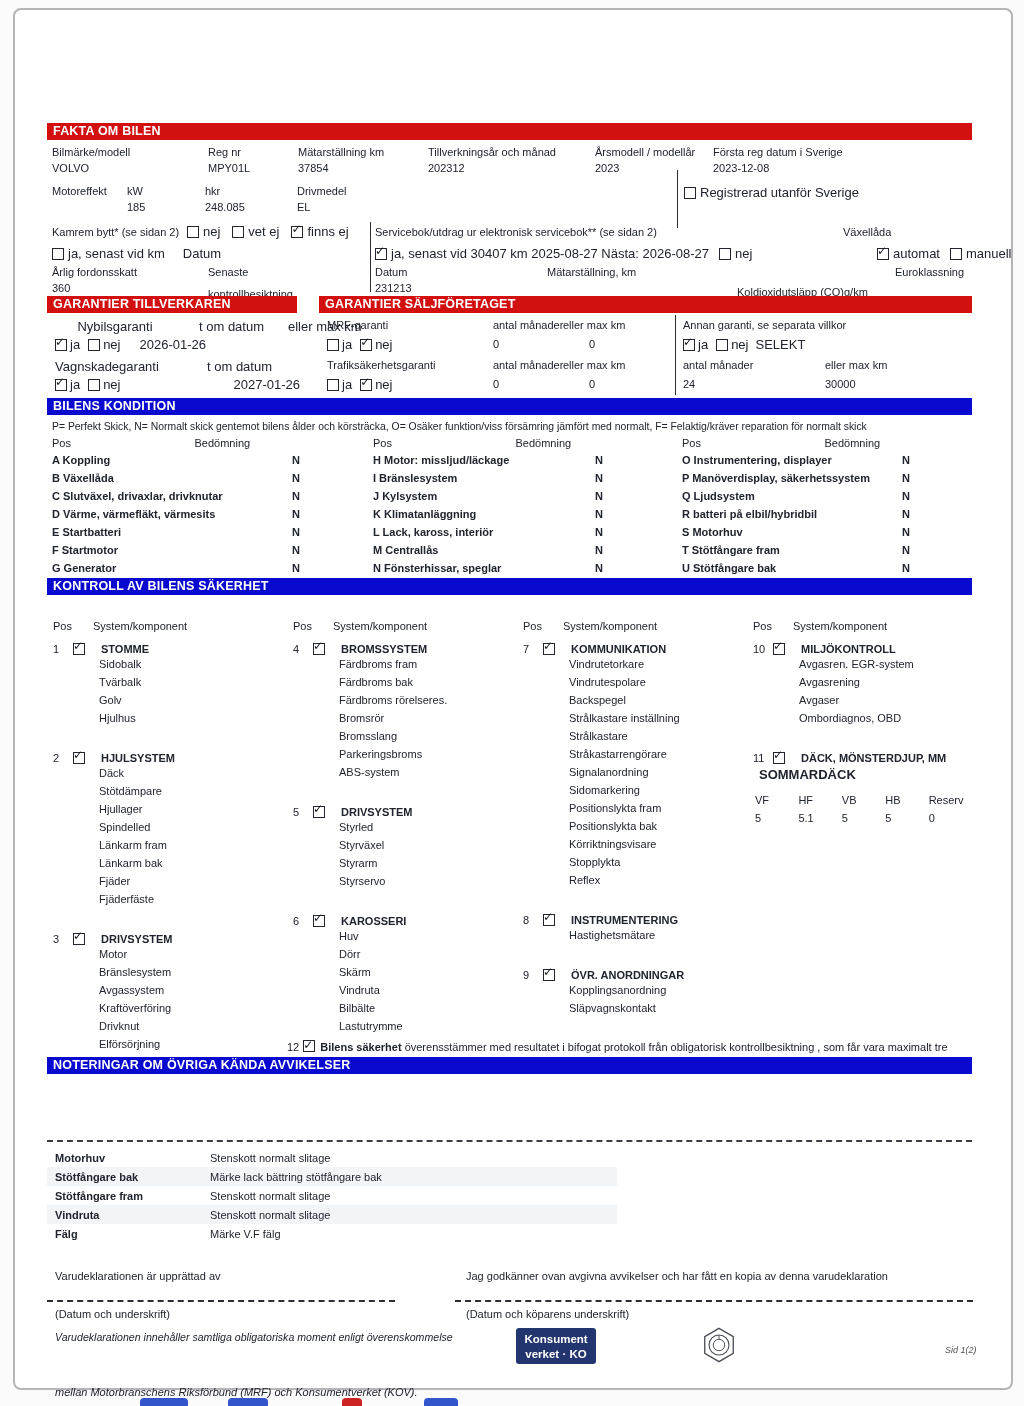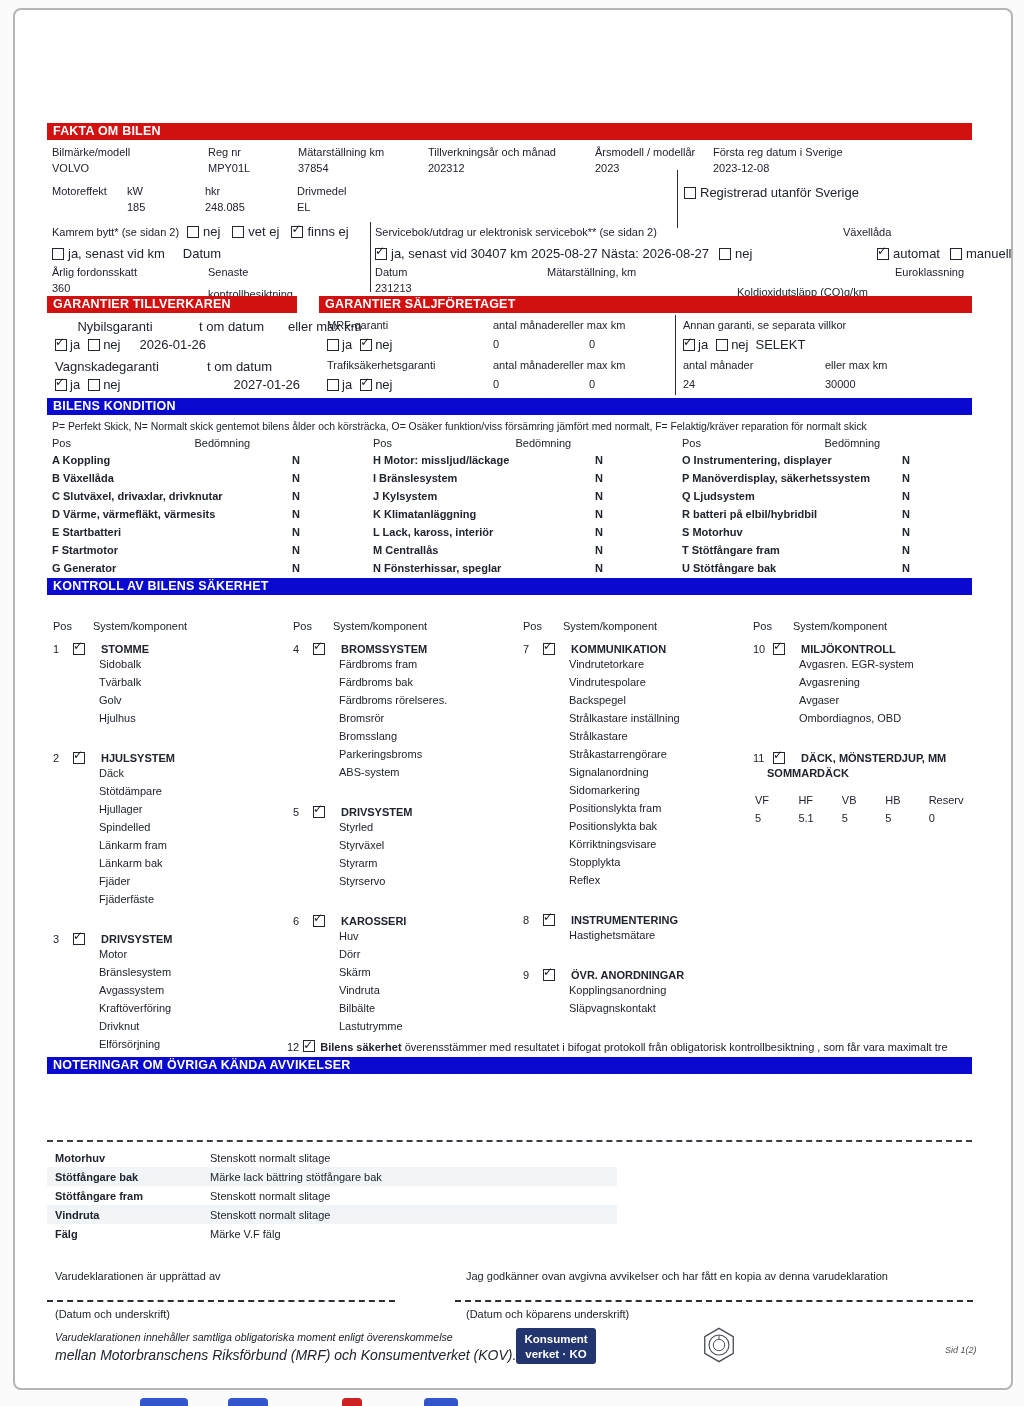--- a/index.html
+++ b/index.html
@@ -42,21 +42,21 @@
   
   .sak-col{position:absolute;top:25px;}
   .sak-colhead{display:flex;font-size:11px;height:20px;}
   .sak-colhead .pos{width:46px;padding-left:6px;box-sizing:border-box;}
   .sak-group{margin-bottom:19px;}
   .sak-head{display:flex;align-items:center;height:18px;}
   .sak-num{width:22px;padding-left:6px;box-sizing:border-box;font-size:11px;}
   .sak-head .cb{margin-left:4px;}
   .sak-name{margin-left:16px;font-weight:bold;font-size:11px;white-space:nowrap;}
   .sak-item{margin-left:52px;height:18px;font-size:11px;white-space:nowrap;}
-  .sak-subtitle{margin-left:20px;height:18px;font-weight:bold;font-size:11px;}
+  .sak-subtitle{margin-left:12px;height:18px;font-weight:bold;font-size:13px;}
   .tyre-row{display:flex;margin-left:8px;height:18px;}
   .tyre-row.hdr{margin-top:9px;}
   .tyre-cell{width:45px;font-size:11px;}
   .item12{position:absolute;font-size:11px;line-height:1.55;}
   .item12 .cb{margin:0 5px -1px 4px;}
   .bold{font-weight:bold;}
   
   .dashline{position:absolute;border-top:2px dashed #3a3d45;}
   .note-row{display:flex;height:19px;align-items:center;width:570px;}
   .note-row.striped{background:#f2f5f8;}
@@ -614,21 +614,21 @@
   </div>
 </div>
 
 <div class="abs" style="left:55px;top:1270px;font-size:11px;">Varudeklarationen är upprättad av</div>
 <div class="abs" style="left:466px;top:1270px;font-size:11px;">Jag godkänner ovan avgivna avvikelser och har fått en kopia av denna varudeklaration</div>
 <div class="sign-line" style="left:47px;top:1300px;width:348px;"></div>
 <div class="sign-line" style="left:455px;top:1300px;width:518px;"></div>
 <div class="abs" style="left:55px;top:1308px;font-size:11px;">(Datum och underskrift)</div>
 <div class="abs" style="left:466px;top:1308px;font-size:11px;">(Datum och köparens underskrift)</div>
 <div class="abs italic" style="left:55px;top:1331px;font-size:10.6px;">Varudeklarationen innehåller samtliga obligatoriska moment enligt överenskommelse</div>
-<div class="abs italic" style="left:55px;top:1347px;font-size:14px;">mellan Motorbranschens Riksförbund (MRF) och Konsumentverket (KOV).</div>
+<div class="abs italic" style="left:55px;top:1386px;font-size:11px;">mellan Motorbranschens Riksförbund (MRF) och Konsumentverket (KOV).</div>
 
 <div class="kov-logo">
   <div>Konsument</div>
   <div>verket · KO</div>
 </div>
 
 <svg class="abs" style="left:700px;top:1326px;" width="38" height="38" viewBox="0 0 40 40">
   <polygon points="20,2.5 35,11.2 35,28.8 20,37.5 5,28.8 5,11.2" fill="none" stroke="#4a4d55" stroke-width="1.4"></polygon>
   <circle cx="20" cy="20" r="10.5" fill="none" stroke="#4a4d55" stroke-width="1.2"></circle>
   <circle cx="20" cy="20" r="6" fill="none" stroke="#4a4d55" stroke-width="1"></circle>

